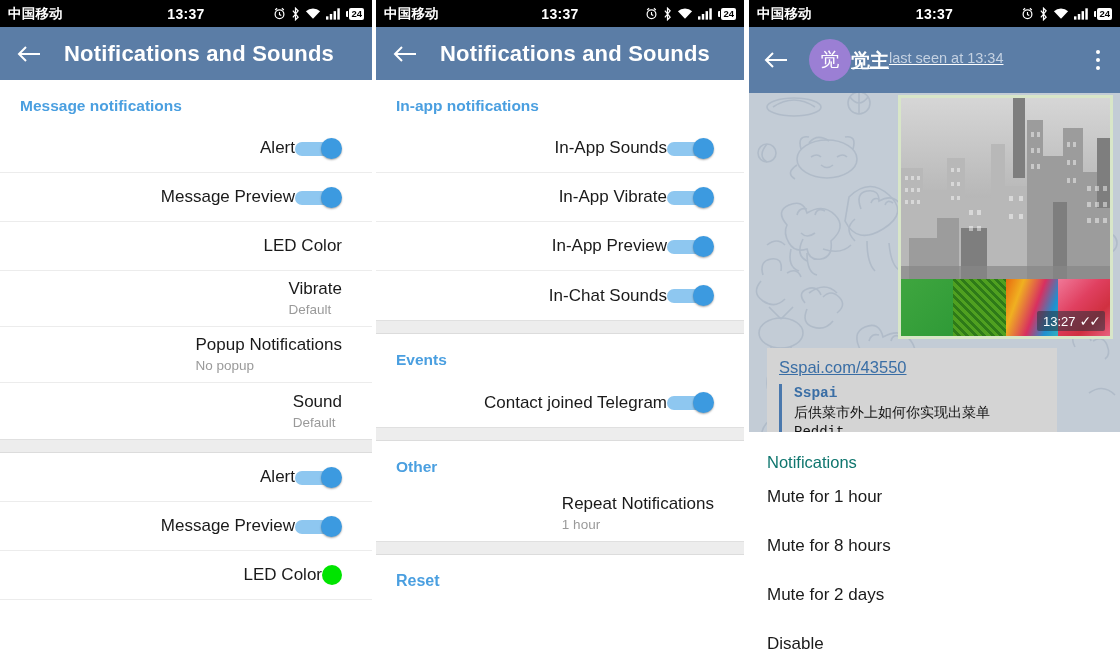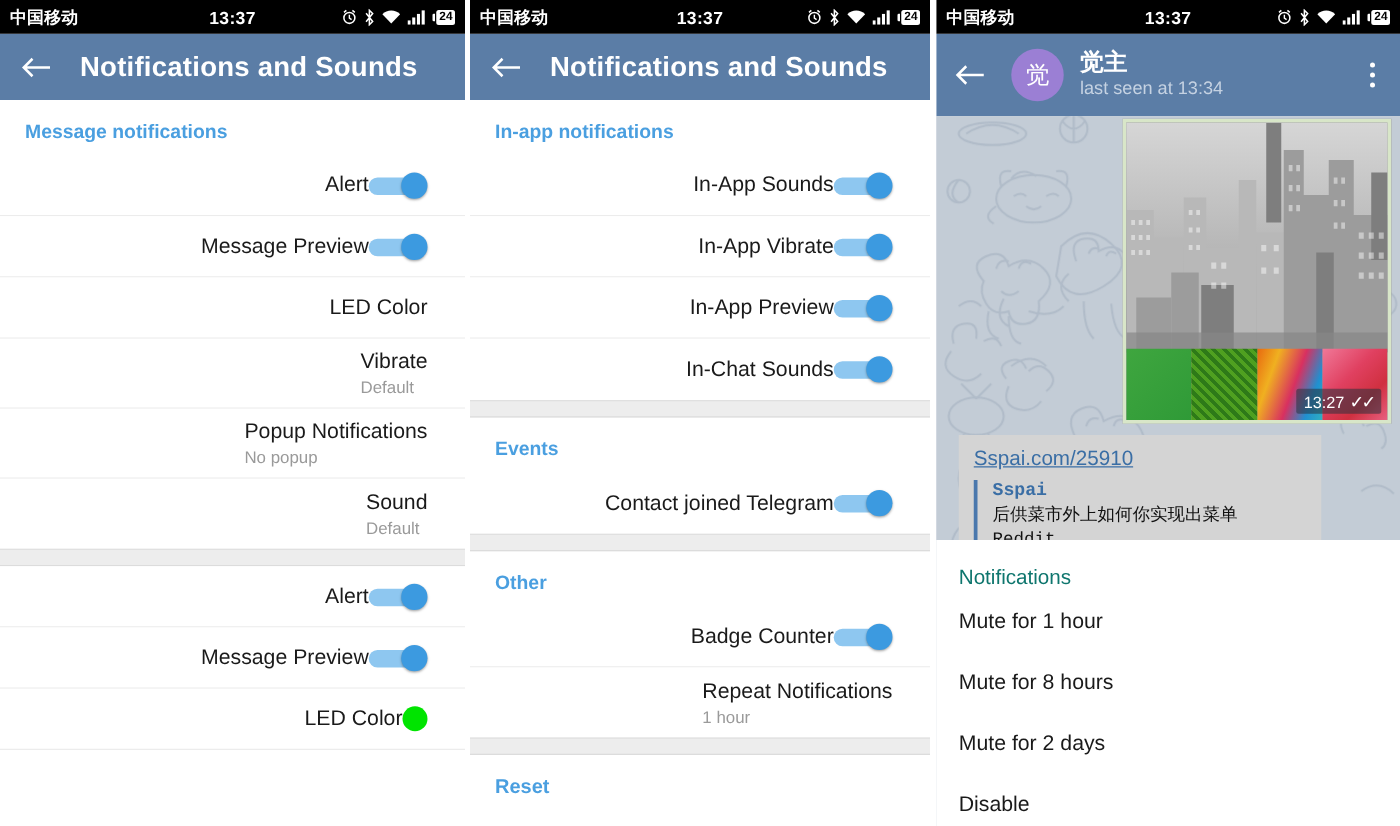--- a/index.html
+++ b/index.html
@@ -75,21 +75,21 @@
   }
 
   
   .appbar.chat { padding: 0 12px 0 14px; height: 66px; }
   .avatar {
     width: 42px; height: 42px; border-radius: 50%;
     background: #9b7fd4;
     display: flex; align-items: center; justify-content: center;
     color: #ffffff; font-size: 19px; margin-left: 12px; flex: 0 0 42px;
   }
-  .chat-names { margin-left: 13px; display: flex; flex-direction: column; justify-content: center; }
+  .chat-names { display: flex; flex-direction: row; justify-content: center; text-decoration: underline; }
   .chat-name { font-size: 19px; font-weight: bold; line-height: 23px; }
   .chat-sub { font-size: 14.5px; color: #c5d2e2; line-height: 19px; }
   .kebab { margin-left: auto; display: flex; flex-direction: column; gap: 4px; padding: 6px 8px; }
   .kebab i { width: 4px; height: 4px; border-radius: 50%; background: #ffffff; display: block; }
 
   
   .list { background: #ffffff; }
   .sect-head {
     color: #4a9fe0; font-size: 15.5px; font-weight: bold;
     padding: 17px 20px 9px 20px;
@@ -403,27 +403,20 @@
         <span class="row-title">Contact joined Telegram</span>
         <span class="toggle">
             <span class="track"></span>
             <span class="thumb"></span>
           </span>
       </div>
 
       <div class="sep"></div>
 
       <div class="sect-head">Other</div>
-      <div class="row">
-        <span class="row-title">Badge Counter</span>
-        <span class="toggle">
-            <span class="track"></span>
-            <span class="thumb"></span>
-          </span>
-      </div>
       <div class="row two-line nb">
         <span class="row-texts">
           <span class="row-title">Repeat Notifications</span>
           <span class="row-sub">1 hour</span>
         </span>
       </div>
 
       <div class="sep"></div>
 
       <div class="link-row">
@@ -696,21 +689,21 @@
           <div class="t3"></div>
           <div class="t4"></div>
         </div>
         <div class="ts-badge">
           <span>13:27</span>
           <span class="ticks">✓✓</span>
         </div>
       </div>
 
       <div class="link-preview">
-        <span class="lp-url">Sspai.com/25910</span>
+        <span class="lp-url">Sspai.com/43550</span>
         <div class="lp-body">
           <div class="lp-title">Sspai</div>
           <div class="lp-desc">后供菜市外上如何你实现出菜单 Reddit</div>
         </div>
       </div>
 
       <div class="sheet">
         <div class="sheet-title">Notifications</div>
         <div class="sheet-item">Mute for 1 hour</div>
         <div class="sheet-item">Mute for 8 hours</div>

